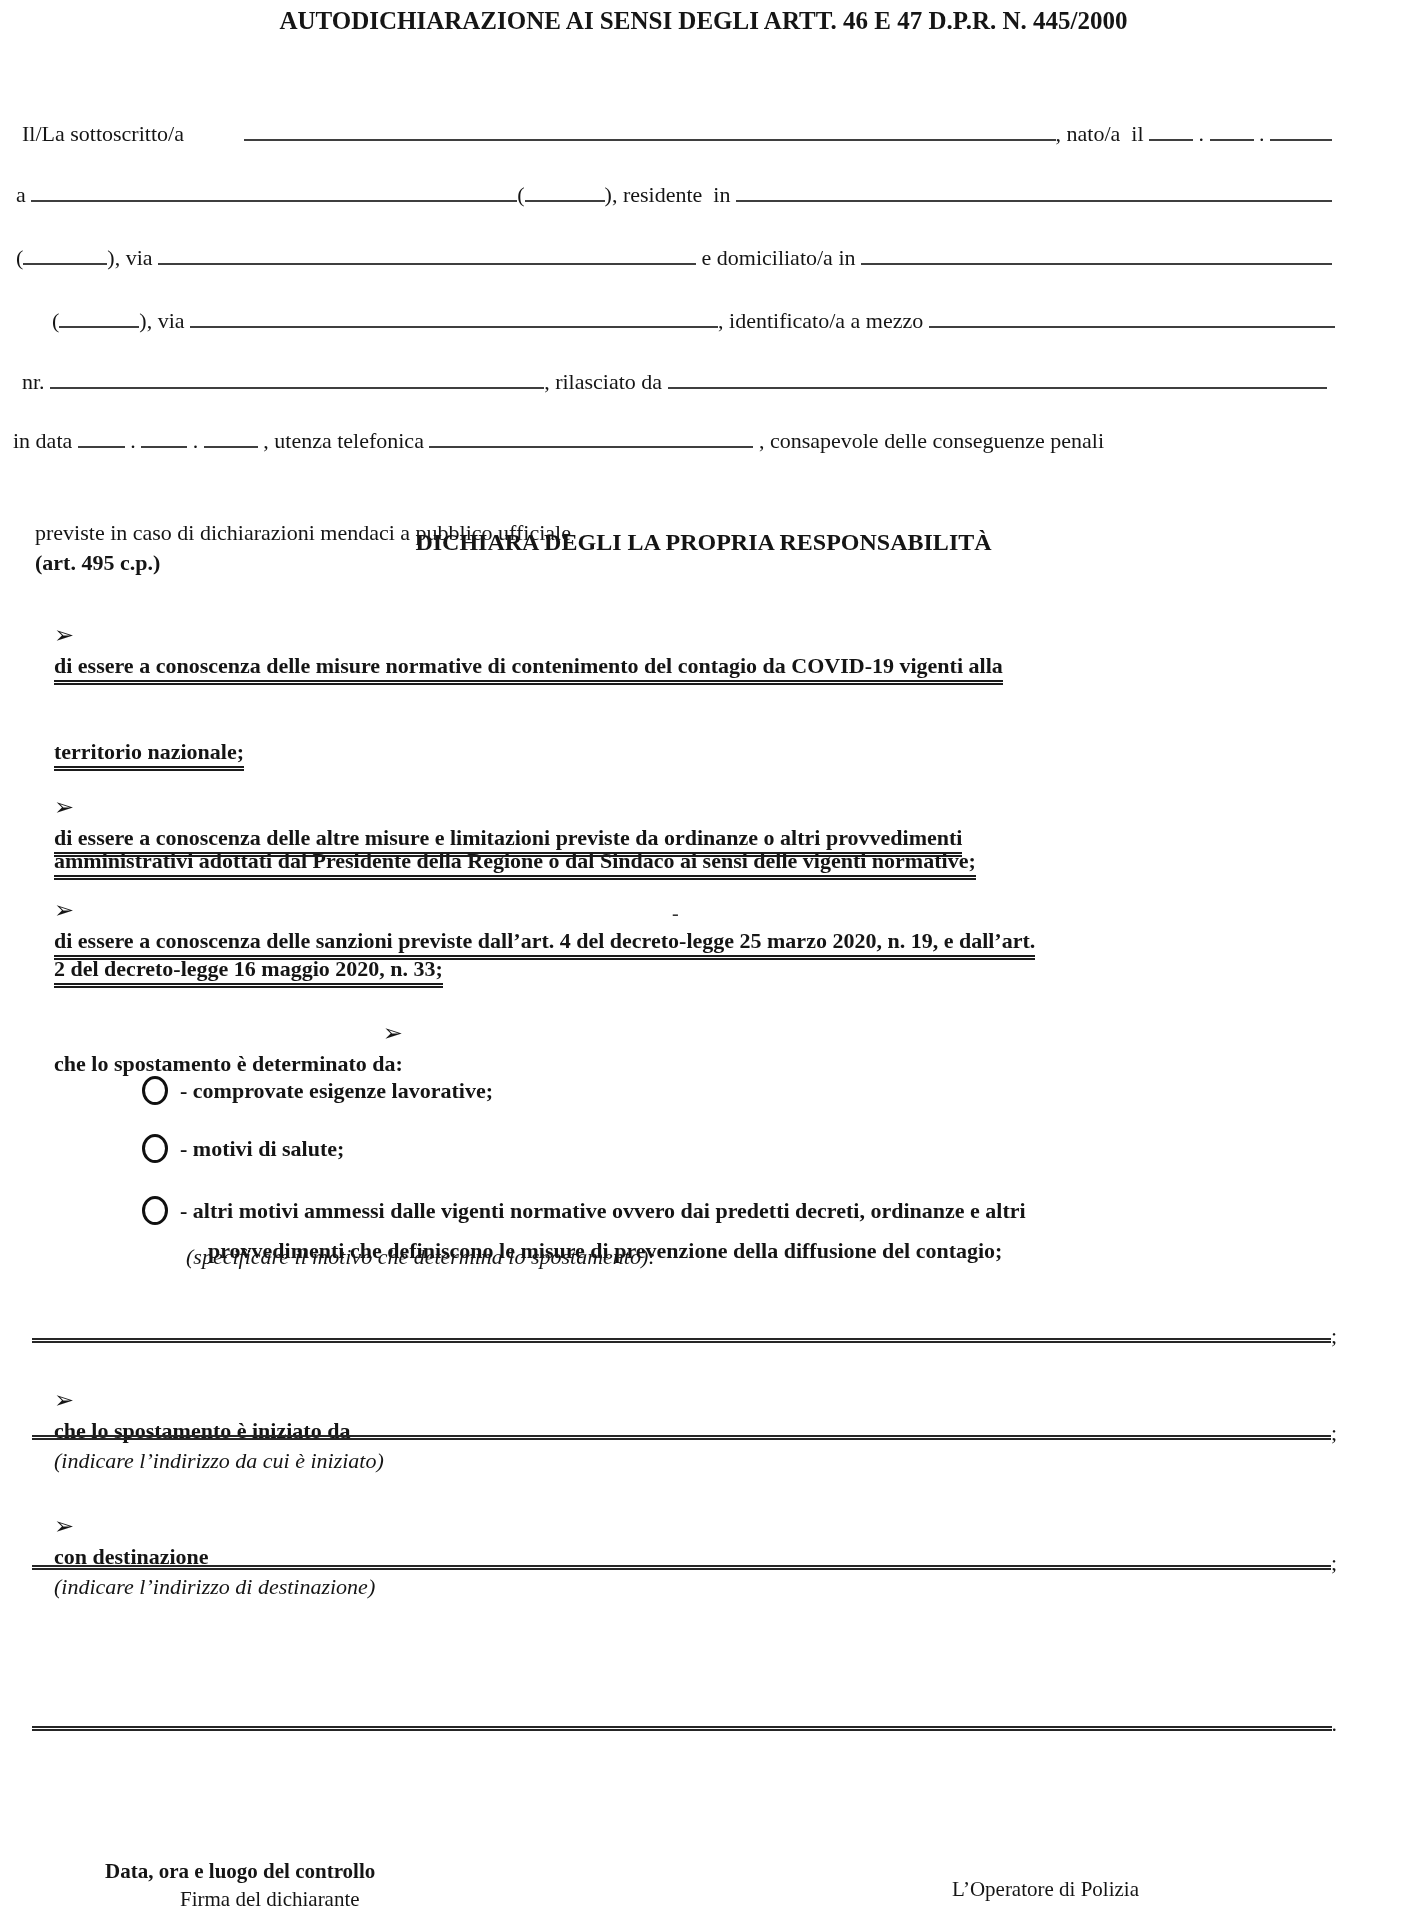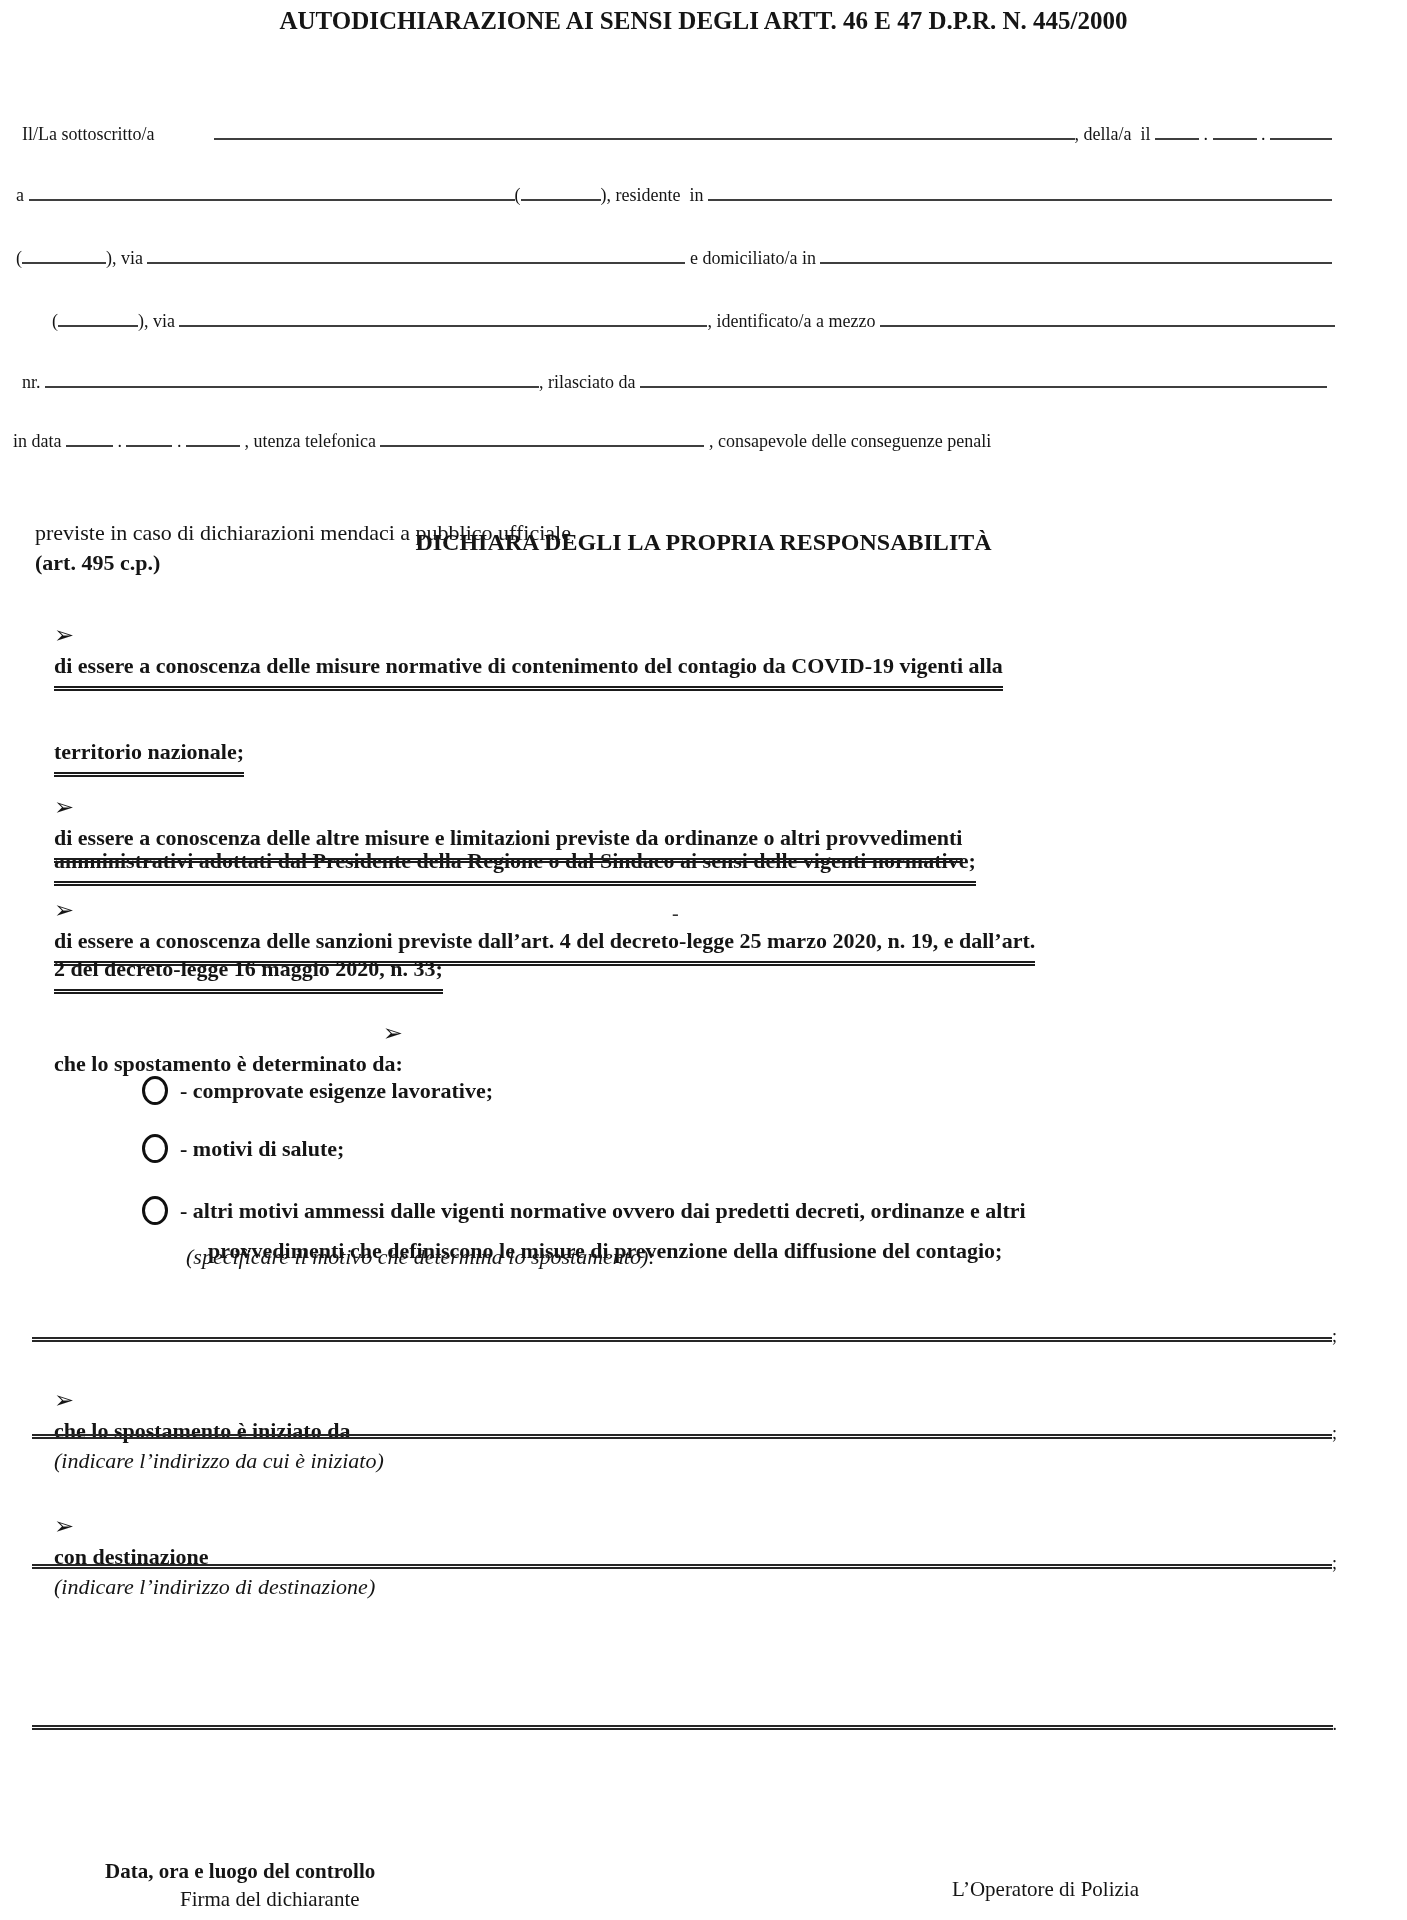--- a/index.html
+++ b/index.html
@@ -4,27 +4,27 @@
 <style>
   * { margin:0; padding:0; box-sizing:border-box; }
   html,body { background:#888; }
   .page {
     position:relative; width:1407px; height:1920px; background:#ffffff;
     font-family:"Liberation Serif","DejaVu Serif",serif; color:#151515;
     overflow:hidden; margin:0 auto;
   }
   .ln { position:absolute; white-space:pre; font-size:22px; line-height:30px; }
   .row { position:absolute; display:flex; align-items:baseline; white-space:pre;
-         font-size:18px; line-height:30px; }
+         font-size:22px; line-height:30px; }
   .b { font-weight:bold; }
   .i { font-style:italic; }
   .bl { display:inline-block; border-bottom:2px solid #3f3f3f; height:2px; }
   .grow { flex:1 1 auto; }
   .bl2 { border-bottom:5px double #262626; height:2px; }
-  .du { border-bottom:5px double #1b1b1b; padding-bottom:8px; }
+  .du { border-bottom:5px double #1b1b1b; padding-bottom:2px; }
   .title { left:0; width:1407px; text-align:center; top:6px; font-size:25px; font-weight:bold; }
   .heading { left:0; width:1407px; text-align:center; top:527px; font-size:24px; font-weight:bold; }
   .ar { display:inline-block; width:98px; font-size:24px; line-height:1;
         font-family:"DejaVu Sans",sans-serif; }
   .ar2 { display:inline-block; width:51px; font-size:24px; line-height:1;
          font-family:"DejaVu Sans",sans-serif; }
   .radio { display:inline-block; width:26px; height:29px; border:3.5px solid #101010;
            border-radius:50%; vertical-align:-7px; margin-right:12px; background:#fff; }
   .ft { font-size:21px; }
   .dash-art { font-size:20px; color:#333; }
@@ -32,21 +32,21 @@
 </head>
 <body>
 
 <div class="page">
 
   <div class="ln title">AUTODICHIARAZIONE AI SENSI DEGLI ARTT. 46 E 47 D.P.R. N. 445/2000</div>
 
   <div class="row" style="left:22px; top:119px; right:75px;">
     <span>Il/La sottoscritto/a</span>
     <span class="bl grow" style="margin-left:60px;"></span>
-    <span>, della/a  il </span>
+    <span>, nato/a  il </span>
     <span class="bl" style="width:44px;"></span>
     <span> . </span>
     <span class="bl" style="width:44px;"></span>
     <span> . </span>
     <span class="bl" style="width:62px;"></span>
   </div>
 
   <div class="row" style="left:16px; top:180px; right:75px;">
     <span>a </span>
     <span class="bl" style="width:486px;"></span>

